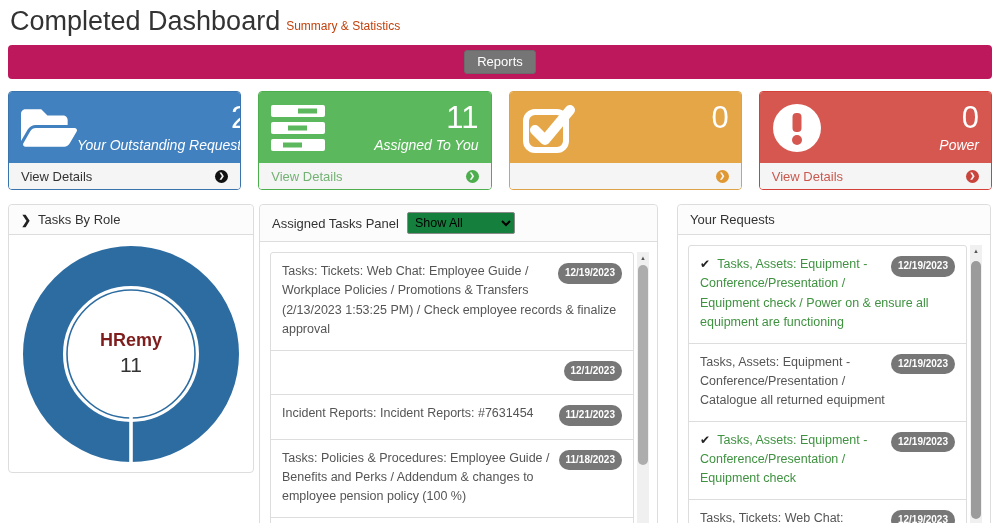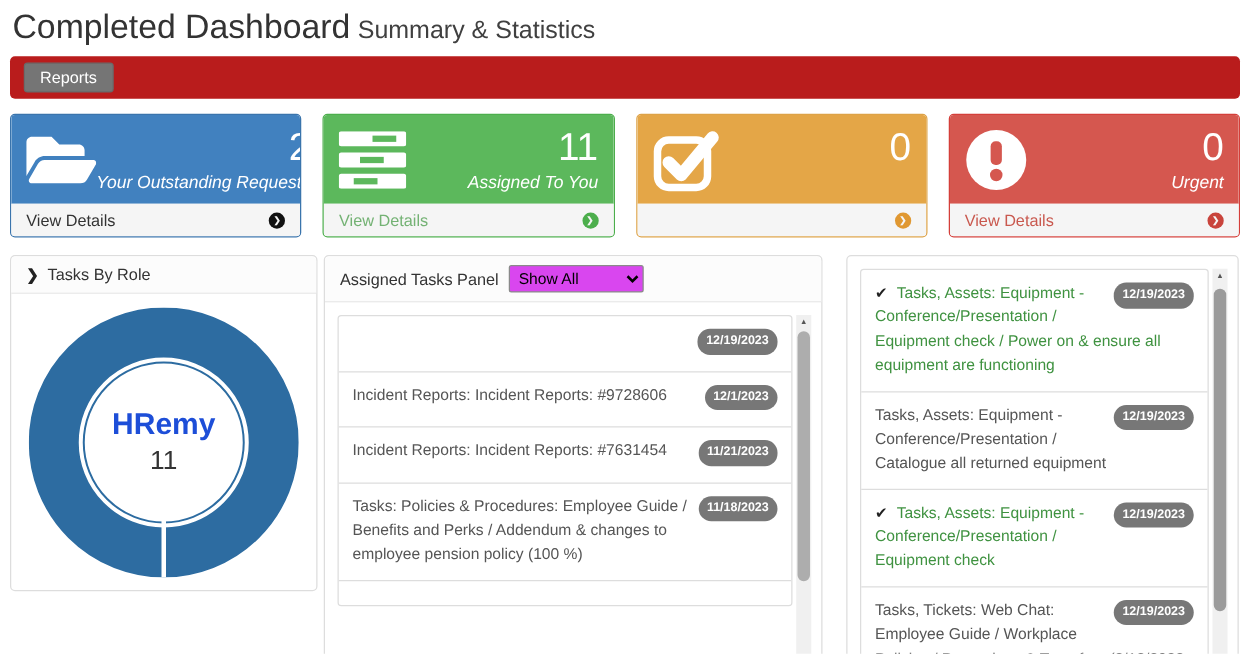--- a/index.html
+++ b/index.html
@@ -2,24 +2,24 @@
 <html><head>
 <meta charset="utf-8">
 <style>
   * { box-sizing: border-box; margin: 0; padding: 0; }
   html,body { width:1000px; height:523px; overflow:hidden; background:#fff;
     font-family:"Liberation Sans", sans-serif; color:#333; }
   .page { padding: 4px 8px 0 8px; width:1000px; }
 
   
   .page-title { font-size:27px; font-weight:500; color:#333; margin:2px 0 8px 2px; }
-  .page-title small { font-size:20px; font-weight:400; color:#404040; margin-left:6px; }
-
-  .toolbar { height:34px; background:#b91c1c; border-radius:4px; margin-bottom:12px;
-    display:flex; align-items:center; justify-content:flex-start; padding:0 11px; }
+  .page-title small { font-size:12px; font-weight:400; color:#c2410c; margin-left:6px; }
+
+  .toolbar { height:34px; background:#be185d; border-radius:4px; margin-bottom:12px;
+    display:flex; align-items:center; justify-content:center; padding:0 11px; }
   .btn-reports { background:#757575; color:#fff; border:1px solid #6a6a6a; font-size:13px;
     padding:3px 12px 4px; border-radius:3px; cursor:pointer; font-family:inherit; }
 
   
   .cards { display:flex; gap:17px; margin-bottom:14px; }
   .card { flex:1; border-radius:4px; overflow:hidden; border:1px solid; }
   .card-top { height:71px; padding:9px 12px 8px; display:flex; justify-content:space-between; color:#fff; }
   .card-icon { display:flex; align-items:center; }
   .card-right { text-align:right; display:flex; flex-direction:column; align-items:flex-end; }
   .card-value { font-size:31px; line-height:34px; font-weight:400; }
@@ -46,26 +46,26 @@
   .panel-left  { width:246px; }
   .panel-mid   { width:399px; margin-left:5px; height:560px; }
   .panel-right { width:314px; margin-left:19px; height:560px; }
 
   .collapse-chev { font-weight:bold; font-size:12px; margin-right:7px; color:#222; cursor:pointer; }
 
   .panel-left .panel-body { padding:9px; }
   .donut-wrap { position:relative; width:216px; height:216px; margin:2px auto 1px; }
   .donut-center { position:absolute; inset:0; display:flex; flex-direction:column;
     align-items:center; justify-content:center; }
-  .donut-name { font-size:24px; font-weight:bold; color:#1d4ed8; line-height:1.1; }
+  .donut-name { font-size:18px; font-weight:bold; color:#7f1d1d; line-height:1.1; }
   .donut-num  { font-size:21px; color:#333; margin-top:3px; }
 
   
   .filter-select { margin-left:8px; font-size:12.5px; font-family:inherit; height:22px;
-    border:1px solid #8a8a8a; border-radius:2px; padding:1px 3px; min-width:108px; background:#d946ef; }
+    border:1px solid #8a8a8a; border-radius:2px; padding:1px 3px; min-width:108px; background:#15803d; }
   .panel-body-scroll { padding:10px 8px 10px 10px; display:flex; height:530px; }
   .list-box { flex:1; border:1px solid #ddd; border-radius:3px; align-self:flex-start; width:100%; min-width:0; }
   .list-item { padding:9px 11px 10px; border-bottom:1px solid #ddd; font-size:12.5px;
     line-height:1.55; color:#555; cursor:pointer; overflow:hidden; }
   .list-item:last-child { border-bottom:none; }
   .badge { float:right; background:#777; color:#fff; font-size:10px; font-weight:bold;
     padding:2px 7px 3px; border-radius:10px; margin:1px 0 3px 8px; white-space:nowrap; }
   .item-green { color:#3f9240; }
   .check { color:#222; margin-right:4px; font-size:12px; }
 
@@ -156,21 +156,21 @@
       <div class="card-top">
         <span class="card-icon">
           <svg width="50" height="50" viewBox="0 0 50 50">
             <circle cx="25" cy="25" r="24" fill="#fff"></circle>
             <rect x="20.5" y="10" width="9" height="19" rx="4" fill="#d5574f"></rect>
             <circle cx="25" cy="37" r="5" fill="#d5574f"></circle>
           </svg>
         </span>
         <span class="card-right">
           <span class="card-value">0</span>
-          <span class="card-label">Urgent</span>
+          <span class="card-label">Power</span>
         </span>
       </div>
       <div class="card-footer">
         <span>View Details</span>
         <span class="arrow-circle">❯</span>
       </div>
     </div>
   </div>
 
   <div class="panels">
@@ -199,24 +199,24 @@
       <div class="panel-heading">
         <span>Assigned Tasks Panel</span>
         <select class="filter-select">
           <option>Show All</option>
         </select>
       </div>
       <div class="panel-body-scroll">
         <div class="list-box">
           <div class="list-item">
             <span class="badge">12/19/2023</span>
+            <span>Tasks: Tickets: Web Chat: Employee Guide / Workplace Policies / Promotions &amp; Transfers (2/13/2023 1:53:25 PM) / Check employee records &amp; finalize approval</span>
           </div>
           <div class="list-item">
             <span class="badge">12/1/2023</span>
-            <span>Incident Reports: Incident Reports: #9728606</span>
           </div>
           <div class="list-item">
             <span class="badge">11/21/2023</span>
             <span>Incident Reports: Incident Reports: #7631454</span>
           </div>
           <div class="list-item">
             <span class="badge">11/18/2023</span>
             <span>Tasks: Policies &amp; Procedures: Employee Guide / Benefits and Perks / Addendum &amp; changes to employee pension policy (100 %)</span>
           </div>
           <div class="list-item">
@@ -226,20 +226,23 @@
 
         </div>
         <div class="scrollbar">
           <div class="sb-up">▲</div>
           <div class="sb-thumb sb-mid"></div>
         </div>
       </div>
     </div>
 
     <div class="panel panel-right">
+      <div class="panel-heading">
+        <span>Your Requests</span>
+      </div>
       <div class="panel-body-scroll">
         <div class="list-box">
           <div class="list-item">
             <span class="badge">12/19/2023</span>
             <span class="check">✔</span>
             <span class="item-green">Tasks, Assets: Equipment - Conference/Presentation / Equipment check / Power on &amp; ensure all equipment are functioning</span>
           </div>
           <div class="list-item">
             <span class="badge">12/19/2023</span>
             <span>Tasks, Assets: Equipment - Conference/Presentation / Catalogue all returned equipment</span>

